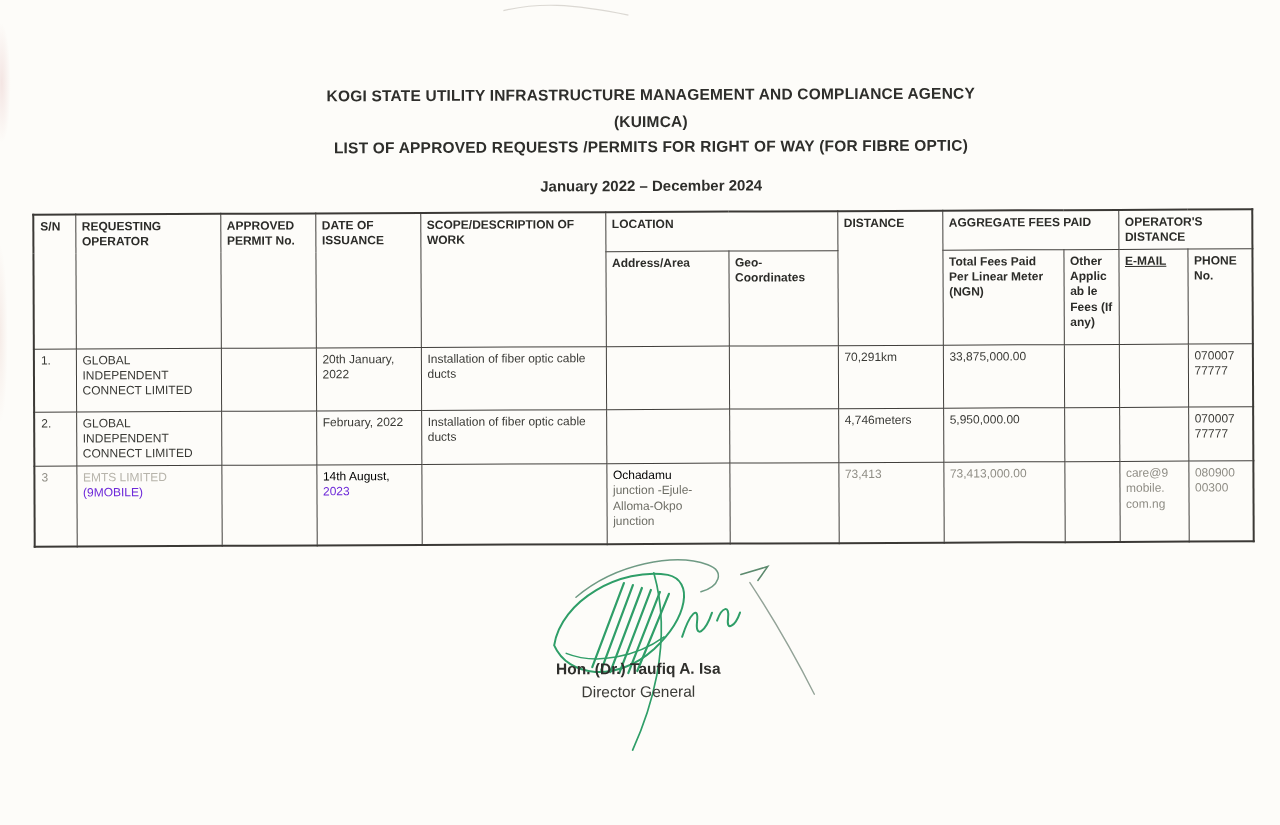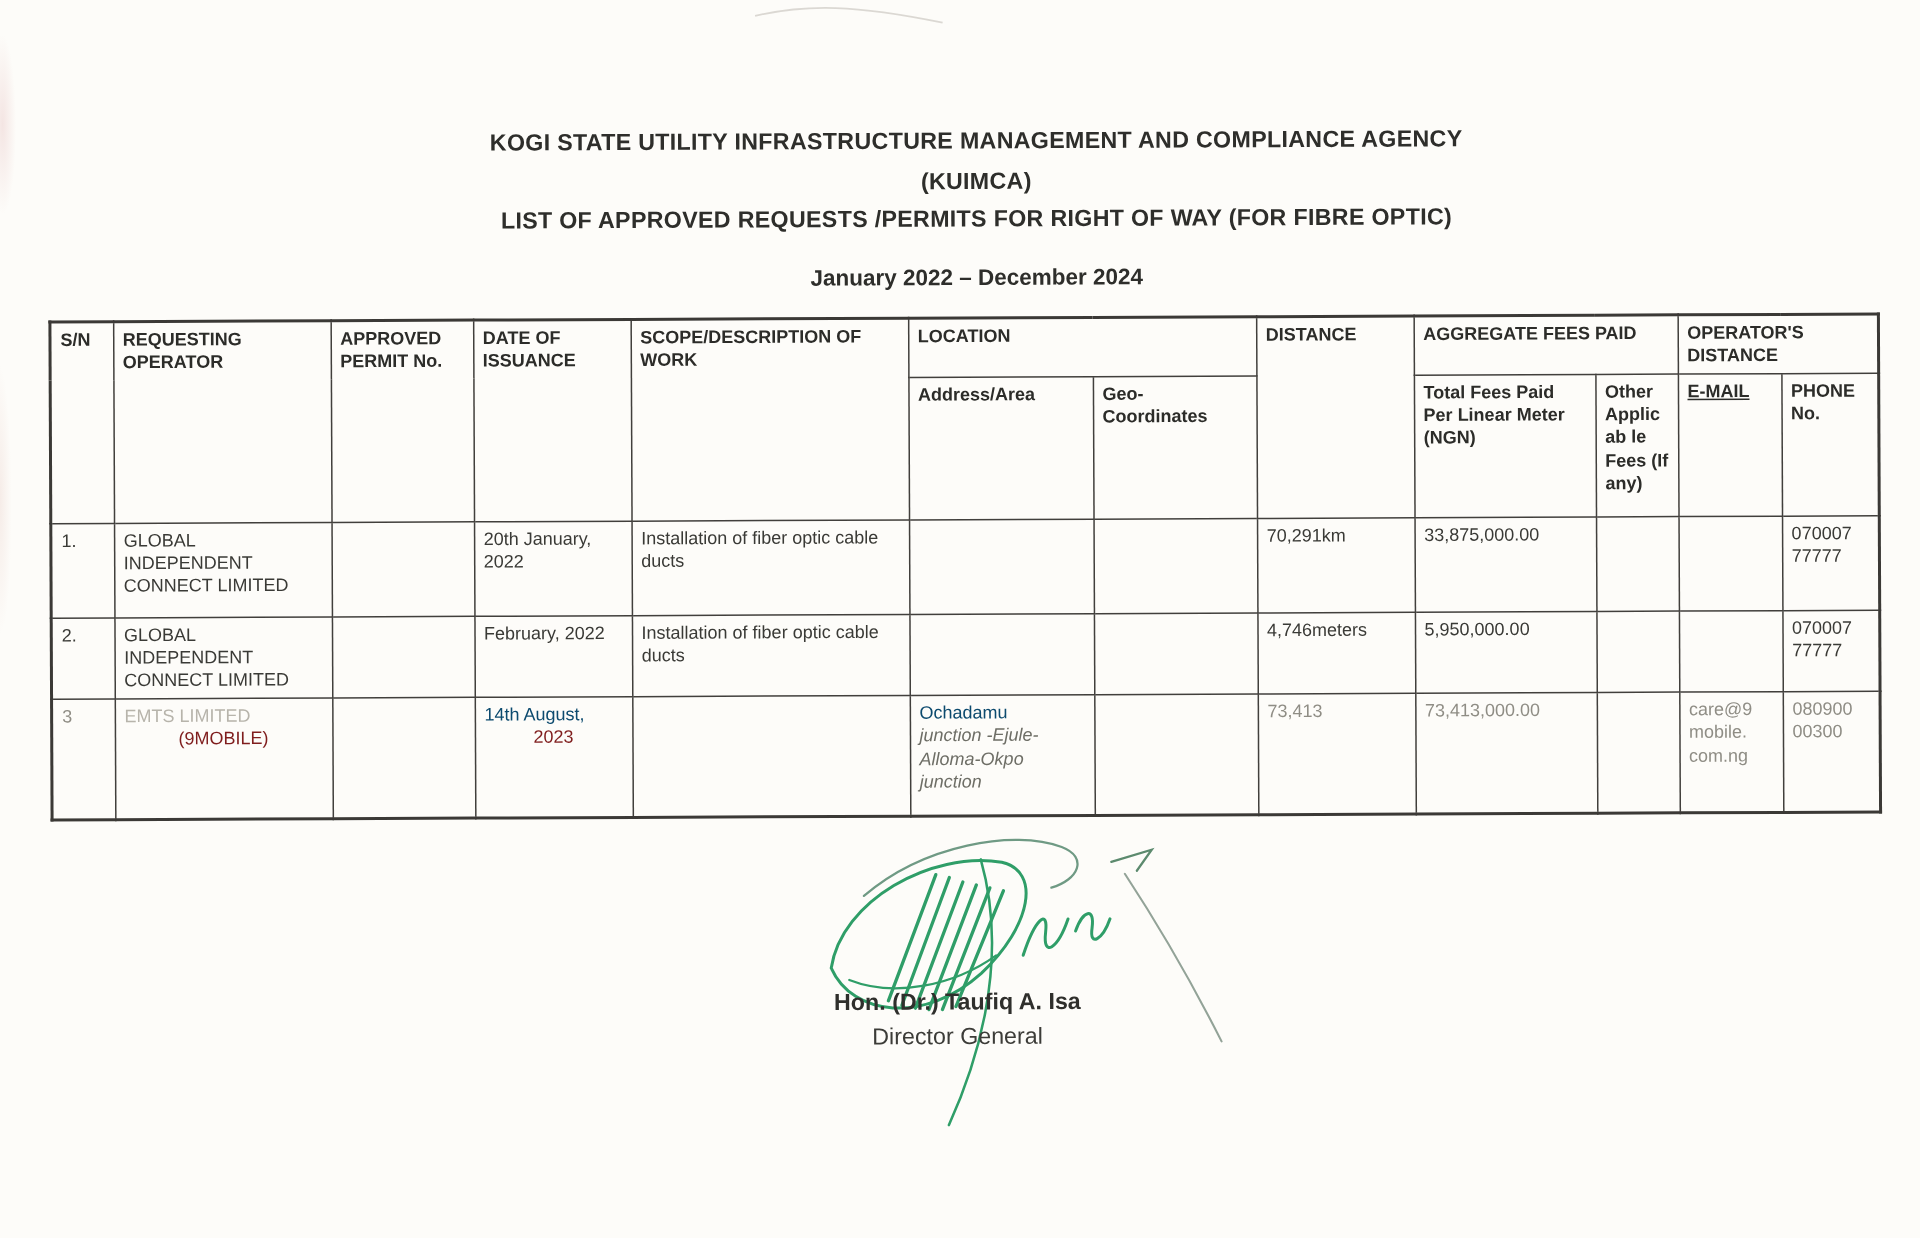--- a/index.html
+++ b/index.html
@@ -34,23 +34,23 @@
   }
   table.permits{border:2px solid #3b3936;}
   table.permits th{font-weight:bold;color:#2c2c29;}
   th.grp{text-align:center;}
   th.sub{vertical-align:top;}
   th.center{text-align:center;text-decoration:underline;}
   .wrapany{overflow-wrap:anywhere;word-break:break-word;margin-top:22px;}
 
   tr.row3 td{color:#8f8d85;border-top-color:#6e6c66;border-bottom-color:#9a988f;}
   .fade1{color:#b7b4ab;}
-  .fade2{color:#0c4a6e;}
-  .mid{color:#6e6e66;font-style:italic;}
-  .dark3{color:#7f1d1d;text-align:center;}
+  .fade2{color:#000000;}
+  .mid{color:#6e6e66;}
+  .dark3{color:#6d28d9;}
   .semi{color:#55544d;margin-left:18px;}
 
   .sig-block{position:absolute;left:497px;top:660px;width:280px;text-align:center;}
   .sig-name{font-size:15.5px;font-weight:bold;color:#2f2f2c;}
   .sig-title{font-size:15.5px;margin-top:5px;color:#3c3c38;}
   svg.signature{position:absolute;left:535px;top:545px;}
   svg.artifact{position:absolute;left:480px;top:0;}
 </style>
 </head>
 <body>

